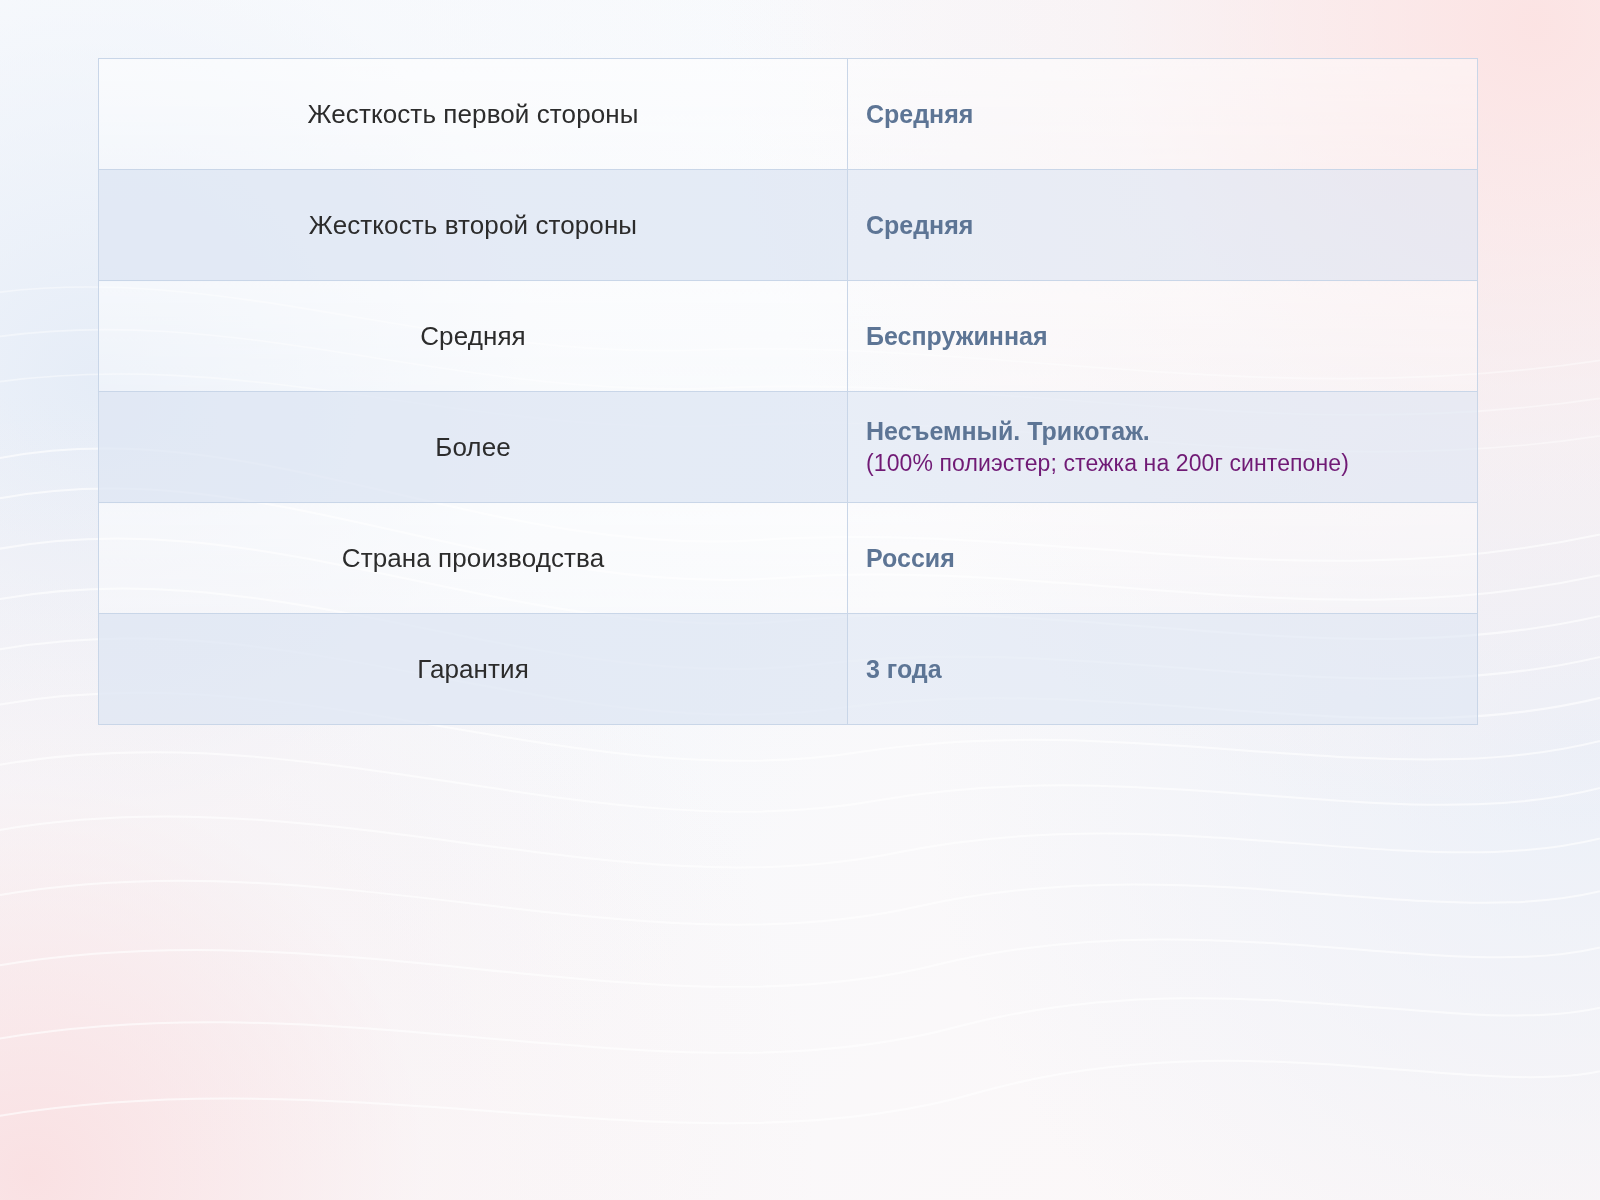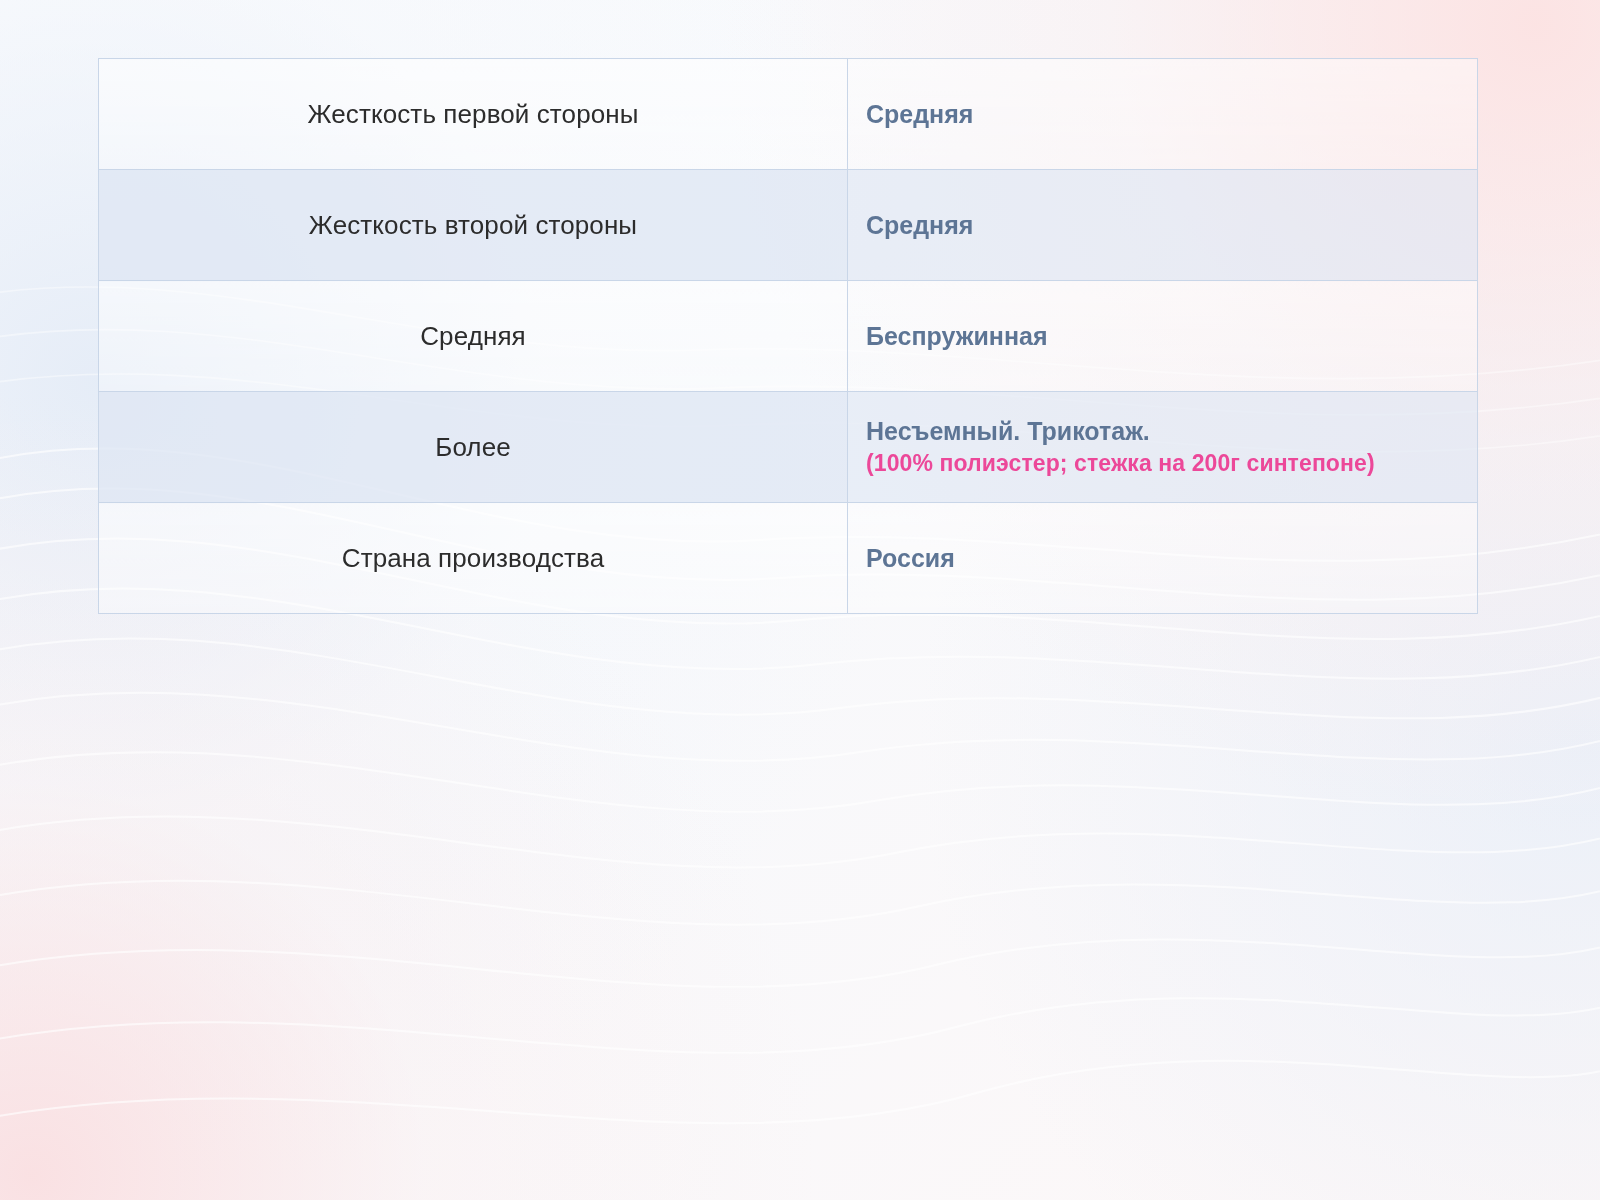--- a/index.html
+++ b/index.html
@@ -78,22 +78,22 @@
     background: rgba(223, 231, 243, 0.78);
     margin-top: 40px;
   }
   tr.row-even td.spec-value {
     background: rgba(223, 231, 243, 0.62);
   }
 
   .value-sub {
     display: block;
     font-size: 23px;
-    font-weight: bold;
-    color: #ec4899;
+    font-weight: normal;
+    color: #701a75;
     margin-top: 4px;
     letter-spacing: 0.1px;
   }
   .value-main {
     display: block;
   }
   .h-110 { height: 110px; }
 </style>
 </head>
 <body>
@@ -149,15 +149,21 @@
           <span class="value-main">Несъемный. Трикотаж.</span>
           <span class="value-sub">(100% полиэстер; стежка на 200г синтепоне)</span>
         </td>
       </tr>
       <tr class="row-odd">
         <td class="spec-name h-110">Страна производства</td>
         <td class="spec-value h-110">
           <span class="value-main">Россия</span>
         </td>
       </tr>
+      <tr class="row-even">
+        <td class="spec-name h-110">Гарантия</td>
+        <td class="spec-value h-110">
+          <span class="value-main">3 года</span>
+        </td>
+      </tr>
     </tbody>
   </table>
 </div>
 
 </body></html>

